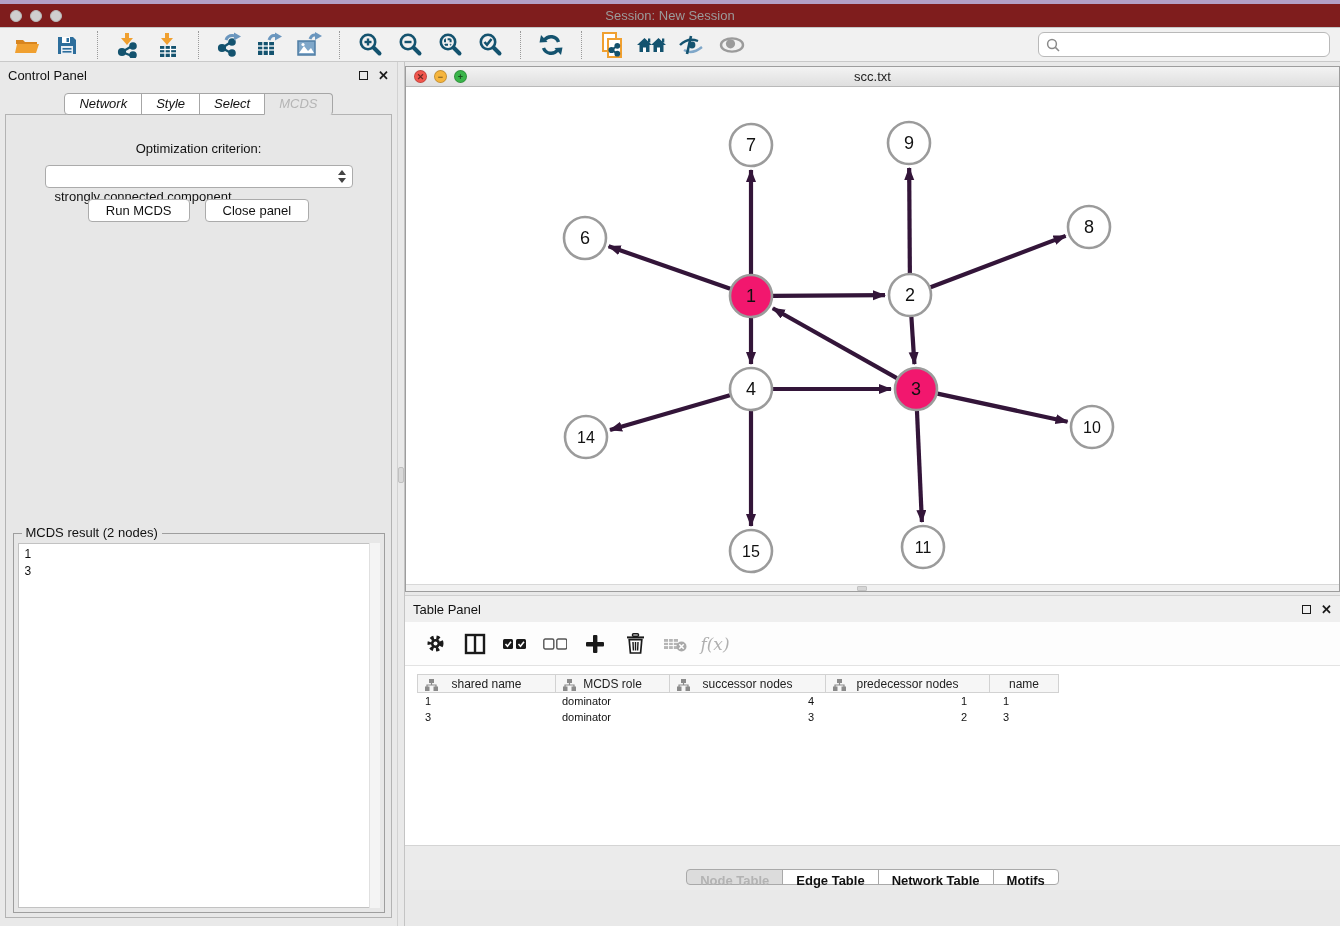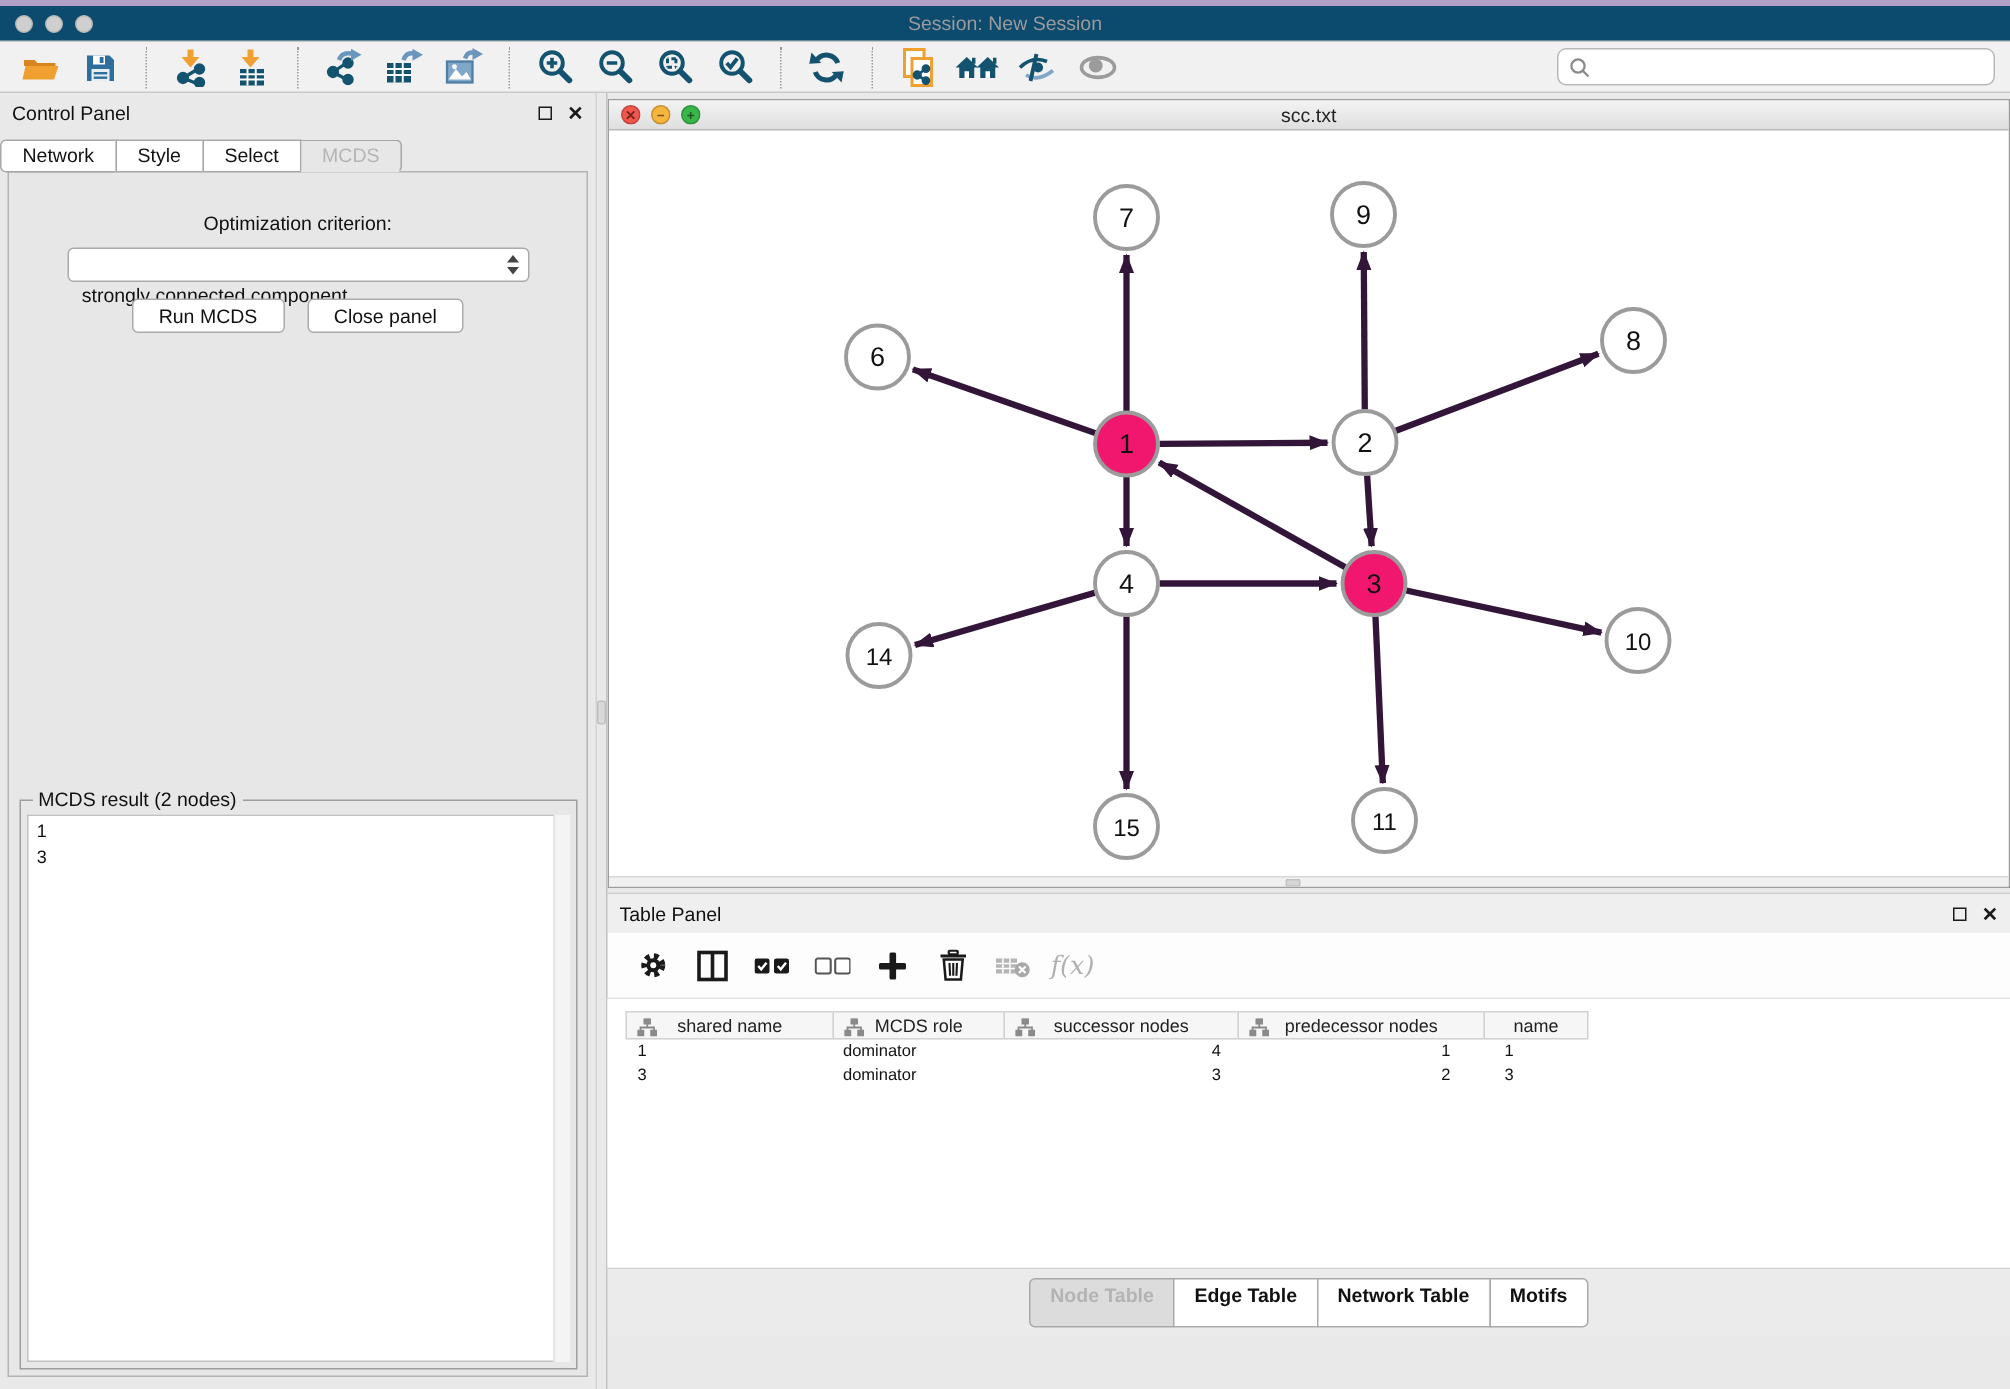--- a/index.html
+++ b/index.html
@@ -2,21 +2,21 @@
 <html><head>
 <meta charset="utf-8">
 <style>
   * { box-sizing: border-box; margin: 0; padding: 0; }
   html,body { width:1340px; height:926px; overflow:hidden; }
   body { font-family:"Liberation Sans", sans-serif; font-size:13px; color:#111; background:#e9e9e9; -webkit-user-select:none; }
   .screen { width:1340px; height:926px; display:flex; flex-direction:column; }
 
   
   .top-strip { height:4px; background:#b3a0c6; }
-  .titlebar { height:24px; background:#0c4a6e; border-bottom:1px solid #c6c6c6; position:relative; display:flex; align-items:center; }
+  .titlebar { height:24px; background:#7f1d1d; border-bottom:1px solid #c6c6c6; position:relative; display:flex; align-items:center; }
   .traffic-inactive { display:flex; gap:8px; padding-left:10px; }
   .traffic-inactive span { width:12px; height:12px; border-radius:50%; background:#cfcfcf; border:1px solid #b9b9b9; }
   .titlebar .win-title { position:absolute; left:0; right:0; text-align:center; color:#9b9b9b; font-size:13px; }
 
   
   .toolbar { height:34px; background:#f1f1f1; border-bottom:1px solid #c9c9c9; display:flex; align-items:center; padding:0 10px; gap:6px; }
   .tbtn { width:34px; height:30px; display:flex; align-items:center; justify-content:center; border-radius:4px; }
   .tbtn svg { display:block; }
   .sep { width:0; height:28px; border-left:1px dotted #9a9a9a; margin:0 7px; }
   .searchbox { margin-left:auto; width:292px; height:25px; background:#fff; border:1px solid #b9b9b9; border-radius:6px; display:flex; align-items:center; padding:0 7px; gap:5px; }
@@ -25,21 +25,21 @@
   
   .main { flex:1; display:flex; min-height:0; }
 
   
   .cpanel { width:397px; position:relative; background:#e9e9e9; }
   .panel-head { height:26px; display:flex; align-items:center; padding:0 8px; }
   .panel-head .ph-title { font-size:13px; color:#111; }
   .ph-icons { margin-left:auto; display:flex; align-items:center; gap:10px; }
   .float-ic { width:9px; height:9px; border:1.6px solid #1a1a1a; display:inline-block; }
   .close-ic { font-size:13px; font-weight:bold; color:#1a1a1a; line-height:1; }
-  .cp-tabs { position:absolute; top:31px; left:0; right:0; display:flex; justify-content:flex-start; z-index:3; }
+  .cp-tabs { position:absolute; top:31px; left:0; right:0; display:flex; justify-content:center; z-index:3;font-style:italic; }
   .cp-tab { height:22px; line-height:20px; padding:0 14px; background:#fff; border:1px solid #a6a6a6; margin-left:-1px; font-size:13px; cursor:default; }
   .cp-tab:first-child { border-radius:4px 0 0 4px; margin-left:0; }
   .cp-tab:last-child { border-radius:0 4px 4px 0; }
   .cp-tab.active { background:#e7e7e7; color:#b5b5b5; border-bottom-color:#e7e7e7; }
   .cp-content { position:absolute; left:5px; right:5px; top:52px; bottom:8px; background:#e7e7e7; border:1px solid #b3b3b3; display:flex; flex-direction:column; align-items:center; }
   .opt-label { margin-top:26px; font-size:13px; }
   .dropdown { margin-top:9px; width:308px; height:23px; background:#fff; border:1px solid #ababab; border-radius:4px; display:flex; align-items:center; padding:0 6px 0 9px; }
   .dropdown .dd-value { flex:1; font-size:13px;margin-top:39px; }
   .dd-stepper { display:flex; flex-direction:column; gap:3px; align-items:center; }
   .dd-stepper i { width:0; height:0; border-left:4px solid transparent; border-right:4px solid transparent; display:block; }
@@ -86,21 +86,21 @@
   .tr { display:flex; height:16px; align-items:center; }
   .td { font-size:11px; overflow:hidden; white-space:nowrap; }
   .td.al { text-align:left; } .td.ar { text-align:right; }
   .tr .td:nth-child(1){ padding-left:8px; }
   .tr .td:nth-child(2){ padding-left:6px; }
   .tr .td:nth-child(3){ padding-right:14px; }
   .tr .td:nth-child(4){ padding-right:26px; }
   .tr .td:nth-child(5){ padding-left:10px; }
   .t-strip { height:45px; background:#ebebeb; border-top:1px solid #d4d4d4; display:flex; justify-content:center; align-items:flex-end; padding-bottom:5px; }
   .bt-tabs { display:flex; }
-  .bt-tab { height:33px; line-height:22px; padding:0 13px; background:#fff; border:1px solid #a9a9a9; margin-left:-1px; font-size:13px; font-weight:bold; }
+  .bt-tab { height:16px; line-height:22px; padding:0 13px; background:#fff; border:1px solid #a9a9a9; margin-left:-1px; font-size:13px; font-weight:bold; }
   .bt-tab:first-child { border-radius:4px 0 0 4px; margin-left:0; }
   .bt-tab:last-child { border-radius:0 4px 4px 0; }
   .bt-tab.active { background:#dcdcdc; color:#b3b3b3; }
 
   
   .statusbar { height:36px; background:#e9e9e9; border-top:1px solid #c0c0c0; display:flex; align-items:center; padding:0 9px; }
   .sb-left-btn { width:30px; height:26px; background:#fafafa; border:1px solid #ababab; display:flex; align-items:center; justify-content:center; }
   .memory-btn { margin-left:auto; height:26px; background:#fafafa; border:1px solid #ababab; border-radius:3px; display:flex; align-items:center; gap:6px; padding:0 11px; font-size:13px; }
   .mem-dot { width:13px; height:13px; border-radius:50%; }
 </style>

